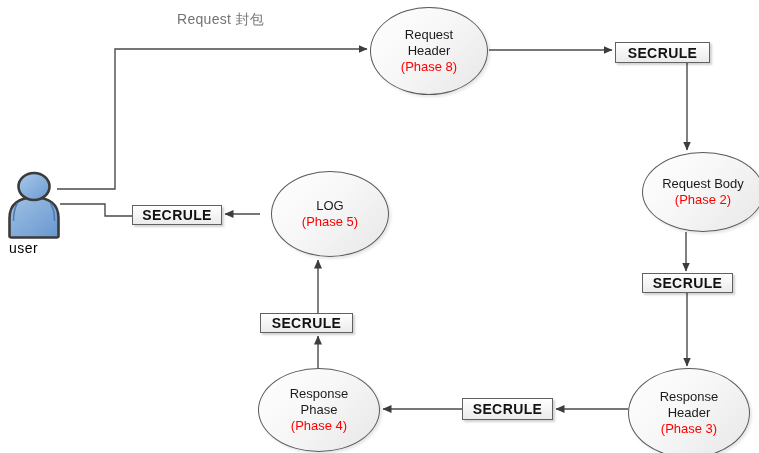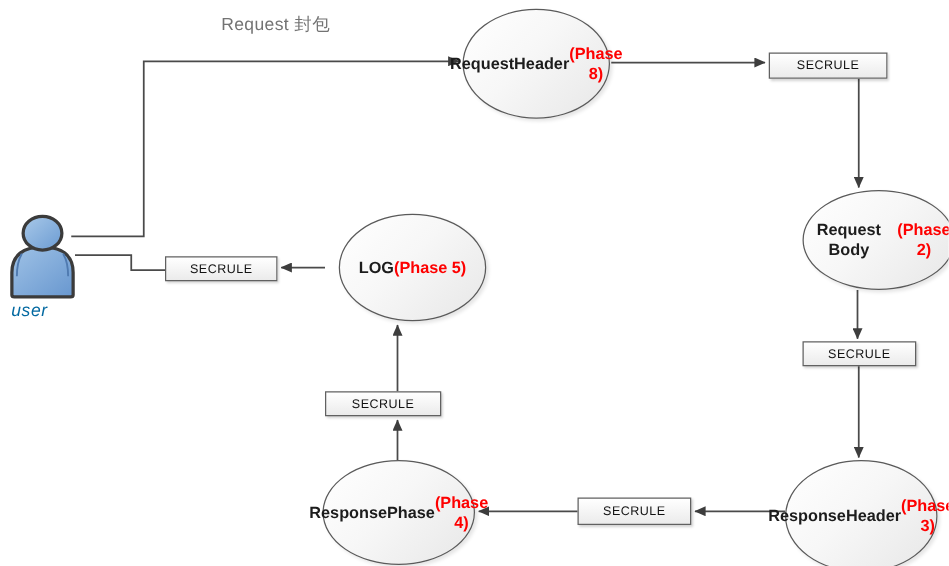--- a/index.html
+++ b/index.html
@@ -7,36 +7,36 @@
     position: relative; width: 759px; height: 453px; overflow: hidden;
     background: #ffffff;
     font-family: "Liberation Sans", "DejaVu Sans", sans-serif;
   }
   #connectors { position: absolute; left: 0; top: 0; width: 759px; height: 453px; pointer-events: none; }
   .ellipse-node {
     position: absolute; border-radius: 50%;
     background: linear-gradient(135deg, #ffffff 0%, #f7f7f7 45%, #e7e7e7 100%);
     border: 1.4px solid #5a5a5a;
     box-shadow: 2px 2px 3px rgba(0,0,0,0.10);
-    display: flex; flex-direction: row; align-items: center; justify-content: center;
-    text-align: center; font-weight: bold; font-size: 13px; line-height: 16px; color: #1c1c1c;
+    display: flex; flex-direction: column; align-items: center; justify-content: center;
+    text-align: center; font-weight: normal; font-size: 13px; line-height: 16px; color: #1c1c1c;
     box-sizing: border-box;
   }
   .phase-label { color: #fe0000; }
   .secrule-box {
     position: absolute;
     background: linear-gradient(180deg, #ffffff 0%, #ebebeb 100%);
     border: 1.4px solid #616161;
     box-shadow: 1.5px 1.5px 2px rgba(0,0,0,0.18);
     display: flex; align-items: center; justify-content: center;
-    font-weight: normal; font-size: 10px; letter-spacing: 0.4px; color: #121212;
+    font-weight: bold; font-size: 14px; letter-spacing: 0.4px; color: #121212;
     box-sizing: border-box;
   }
   .free-label { position: absolute; color: #737373; font-size: 14px; letter-spacing: 0.3px; }
-  .user-caption { position: absolute; left: 9px; top: 240px; color: #0369a1; font-size: 14px; letter-spacing: 0.5px; font-style: italic; }
+  .user-caption { position: absolute; left: 9px; top: 240px; color: #000000; font-size: 14px; letter-spacing: 0.5px; }
 </style>
 </head>
 <body>
 
 <div id="stage">
 
   <svg id="connectors" viewBox="0 0 759 453" xmlns="http://www.w3.org/2000/svg">
     <defs>
       <marker id="arrow" markerUnits="userSpaceOnUse" markerWidth="9" markerHeight="8" refX="8.5" refY="4" orient="auto">
         <path d="M0,0 L9,4 L0,8 Z" fill="#3d3d3d"></path>

